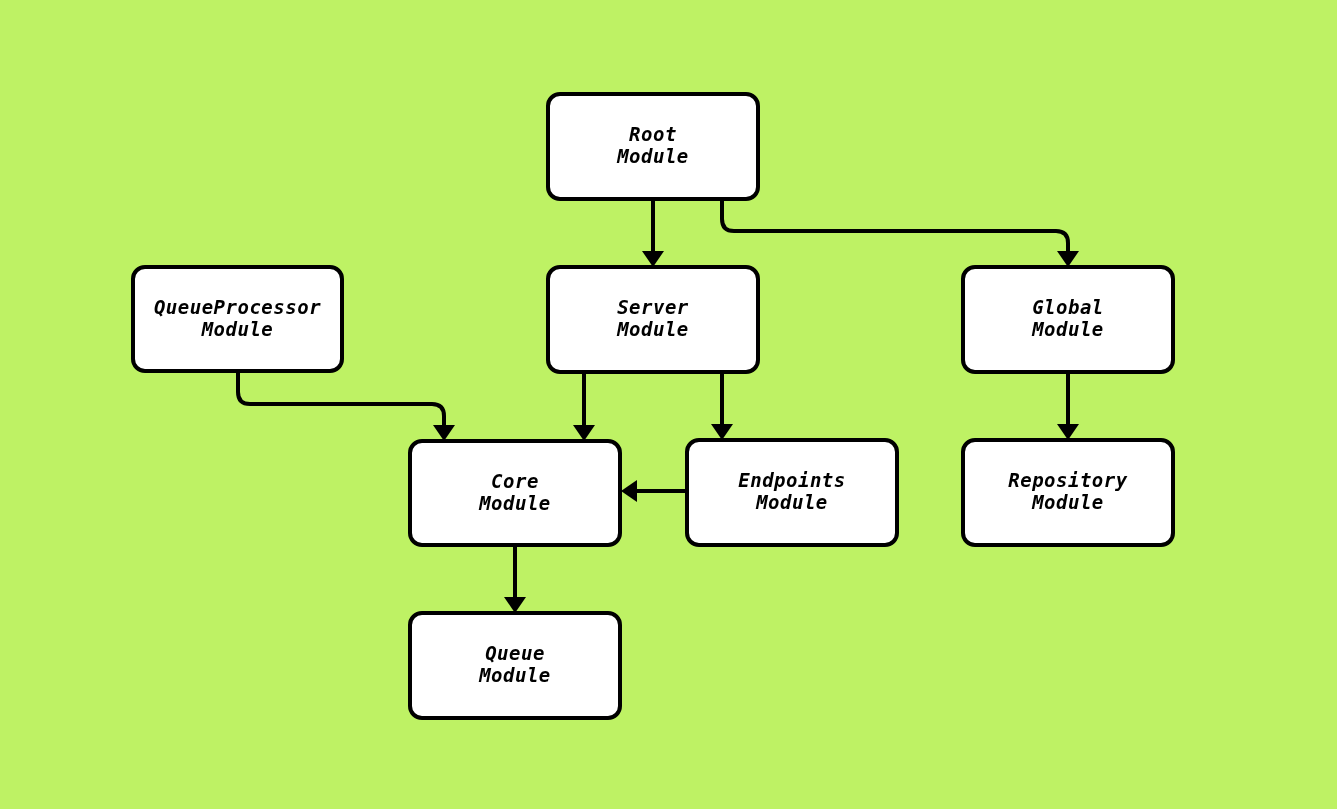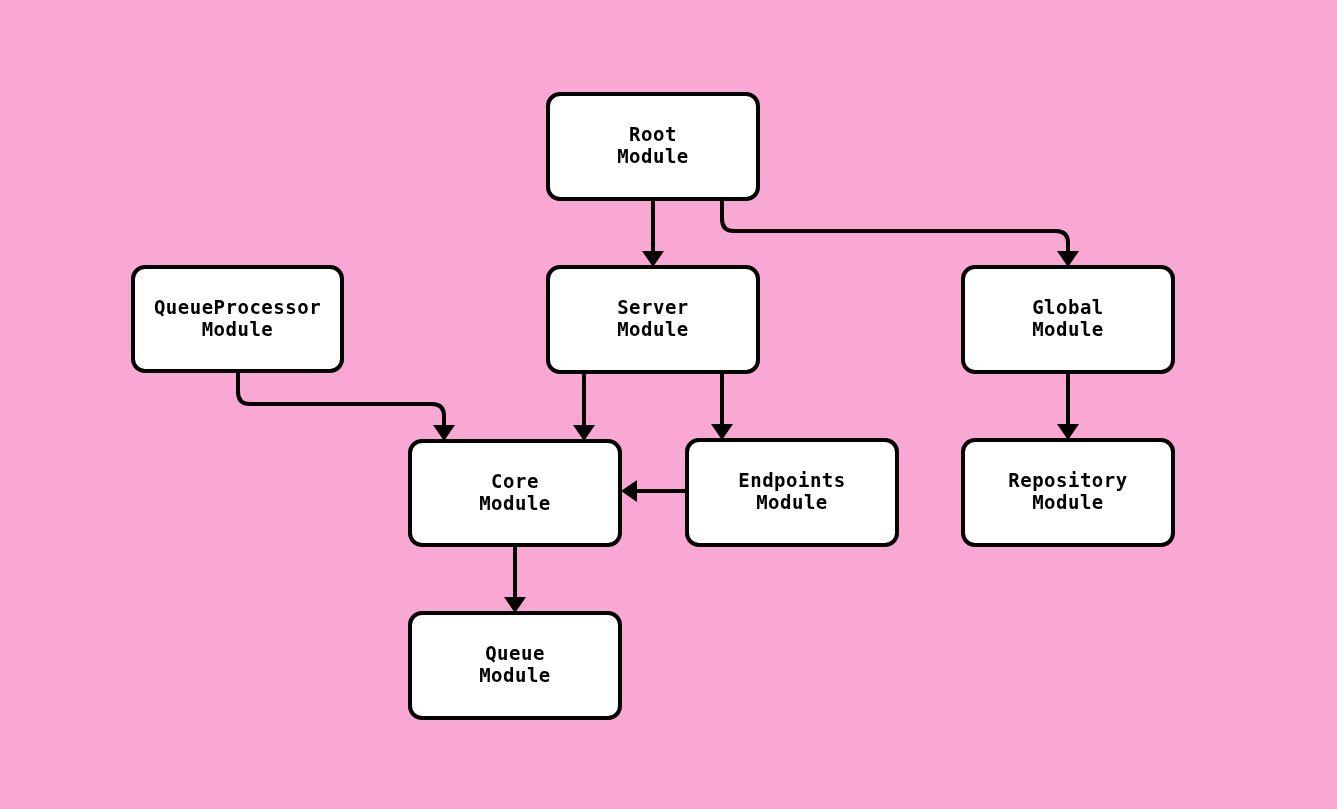--- a/index.html
+++ b/index.html
@@ -11,21 +11,22 @@
   body {
     width: 1337px;
     height: 809px;
     overflow: hidden;
     font-family: "DejaVu Sans Mono", "Liberation Mono", monospace;
   }
   #diagram-canvas {
     position: relative;
     width: 1337px;
     height: 809px;
-    background: #f9a8d4;
+    background: #bef264;
+    font-style: italic;
   }
   svg.diagram-svg {
     position: absolute;
     top: 0;
     left: 0;
     width: 1337px;
     height: 809px;
     display: block;
   }
   .node-box {

